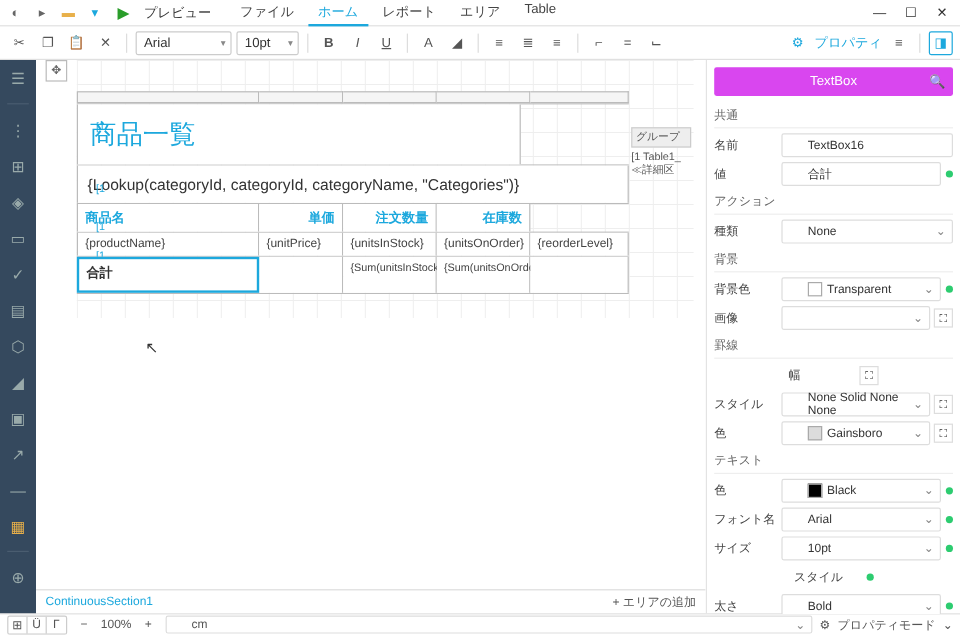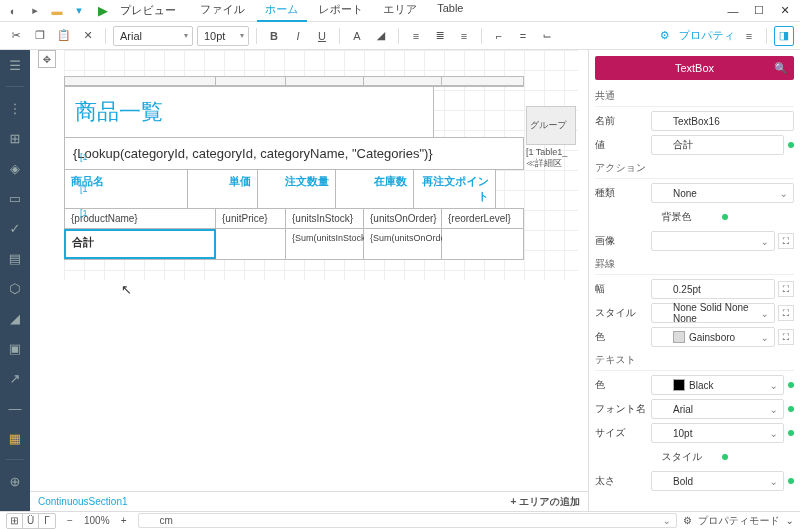--- a/index.html
+++ b/index.html
@@ -44,30 +44,30 @@
 .d-ruler .rcell { border: 1px solid #bbb; border-left: none; background: #f5f5f5; }
 .d-ruler .rcell:first-child { border-left: 1px solid #bbb; }
 
 .title-cell { font-size: 22px; color: #1ca8dd; font-weight: normal; padding: 10px; }
 .lookup-cell { font-size: 13px; font-weight: normal; padding: 8px; }
 .hdr { color: #1ca8dd; font-weight: bold; font-size: 11px; }
 .bind-cell { font-size: 10px; color: #444; }
 .selected-cell { border: 2px solid #1ca8dd !important; position: relative; }
 
 .group-info { position: absolute; right: -52px; top: 30px; font-size: 9px; color: #555; width: 50px; }
-.group-info .gh { background: #eee; border: 1px solid #ccc; padding: 12px 3px; margin-bottom: 2px; }
+.group-info .gh { background: #eee; border: 1px solid #ccc; padding: 1px 3px; margin-bottom: 2px; }
 
 .cursor-img { position: absolute; left: 91px; top: 232px; font-size: 13px; z-index: 5; }
 
 .section-footer { position: absolute; bottom: 0; left: 0; right: 0; height: 20px; border-top: 1px solid #ddd; display: flex; align-items: center; padding: 0 8px; font-size: 10px; color: #1ca8dd; }
-.add-area { margin-left: auto; color: #555; cursor: pointer; font-weight: bold; }
+.add-area { margin-left: auto; color: #555; cursor: pointer; }
 
 .props { width: 212px; border-left: 1px solid #ddd; display: flex; flex-direction: column; background: #fff; }
 .props-body { flex: 1; overflow-y: auto; padding: 6px; }
-.type-bar { background: #be185d; color: #fff; height: 24px; border-radius: 2px; display: flex; align-items: center; justify-content: center; font-size: 11px; margin-bottom: 6px; position: relative; }
+.type-bar { background: #d946ef; color: #fff; height: 24px; border-radius: 2px; display: flex; align-items: center; justify-content: center; font-size: 11px; margin-bottom: 6px; position: relative; }
 .type-bar .srch { position: absolute; right: 6px; }
 .pgroup-h { font-size: 10px; color: #666; padding: 3px 0; border-bottom: 1px solid #eee; margin-bottom: 3px; }
 .prow { display: flex; align-items: center; height: 22px; margin-bottom: 2px; justify-content: center; }
 .plabel { width: 56px; font-size: 10px; color: #444; }
 .pval { flex: 1; height: 20px; border: 1px solid #ddd; border-radius: 2px; padding: 0 21px; font-size: 10px; display: flex; align-items: center; background: #fff; position: relative; }
 .pval.dd::after { content: '⌄'; position: absolute; right: 5px; color: #888; }
 .pdot { width: 6px; height: 6px; border-radius: 50%; background: #2dcc70; margin-left: 4px; }
 .psq { width: 16px; height: 16px; display: flex; align-items: center; justify-content: center; border: 1px solid #ddd; margin-left: 3px; font-size: 9px; cursor: pointer; }
 .swatch { width: 12px; height: 12px; border: 1px solid #aaa; margin-right: 4px; }
 
@@ -184,25 +184,24 @@
             <div class="d-cell title-cell" style="width:370px">商品一覧</div>
           </div>
 
         <div class="rgutter" style="top:76px"></div>
         <div class="d-row">
             <div class="d-cell lookup-cell" style="width:460px">{Lookup(categoryId, categoryId, categoryName, "Categories")}</div>
           </div>
 
         <div class="rgutter" style="top:108px"></div>
         <div class="d-row">
-          <div class="d-cell hdr" style="width:124px">商品名</div>
+          <div class="d-cell hdr" style="width:152px">商品名</div>
           <div class="d-cell hdr" style="width:70px;text-align:right">単価</div>
           <div class="d-cell hdr" style="width:78px;text-align:right">注文数量</div>
           <div class="d-cell hdr" style="width:78px;text-align:right">在庫数</div>
-          <div class="d-cell hdr" style="width:82px;text-align:right">再注文ポイント</div>
         </div>
 
         <div class="rgutter" style="top:132px"></div>
         <div class="d-row">
           <div class="d-cell bind-cell" style="width:152px">{productName}</div>
           <div class="d-cell bind-cell" style="width:70px">{unitPrice}</div>
           <div class="d-cell bind-cell" style="width:78px">{unitsInStock}</div>
           <div class="d-cell bind-cell" style="width:78px">{unitsOnOrder}</div>
           <div class="d-cell bind-cell" style="width:82px">{reorderLevel}</div>
         </div>
@@ -249,36 +248,38 @@
         </div>
 
       <div class="pgroup-h">アクション</div>
       <div class="prow">
           <span class="plabel">種類</span>
           <div class="pval dd">
             <span>None</span>
           </div>
         </div>
 
+      <div class="pgroup-h">背景</div>
       <div class="prow">
           <span class="plabel">背景色</span>
+          <div class="pval dd">
+            <span class="swatch" style="background:#fff"></span>
+            <span>Transparent</span>
+          </div>
           <span class="pdot"></span>
         </div>
       <div class="prow">
           <span class="plabel">画像</span>
           <div class="pval dd"></div>
           <span class="psq">⛶</span>
         </div>
 
       <div class="pgroup-h">罫線</div>
       <div class="prow">
           <span class="plabel">幅</span>
-          <div class="pval">
-            <span>0.25pt</span>
-          </div>
           <span class="psq">⛶</span>
         </div>
       <div class="prow">
           <span class="plabel">スタイル</span>
           <div class="pval dd">
             <span>None Solid None None</span>
           </div>
           <span class="psq">⛶</span>
         </div>
       <div class="prow">

